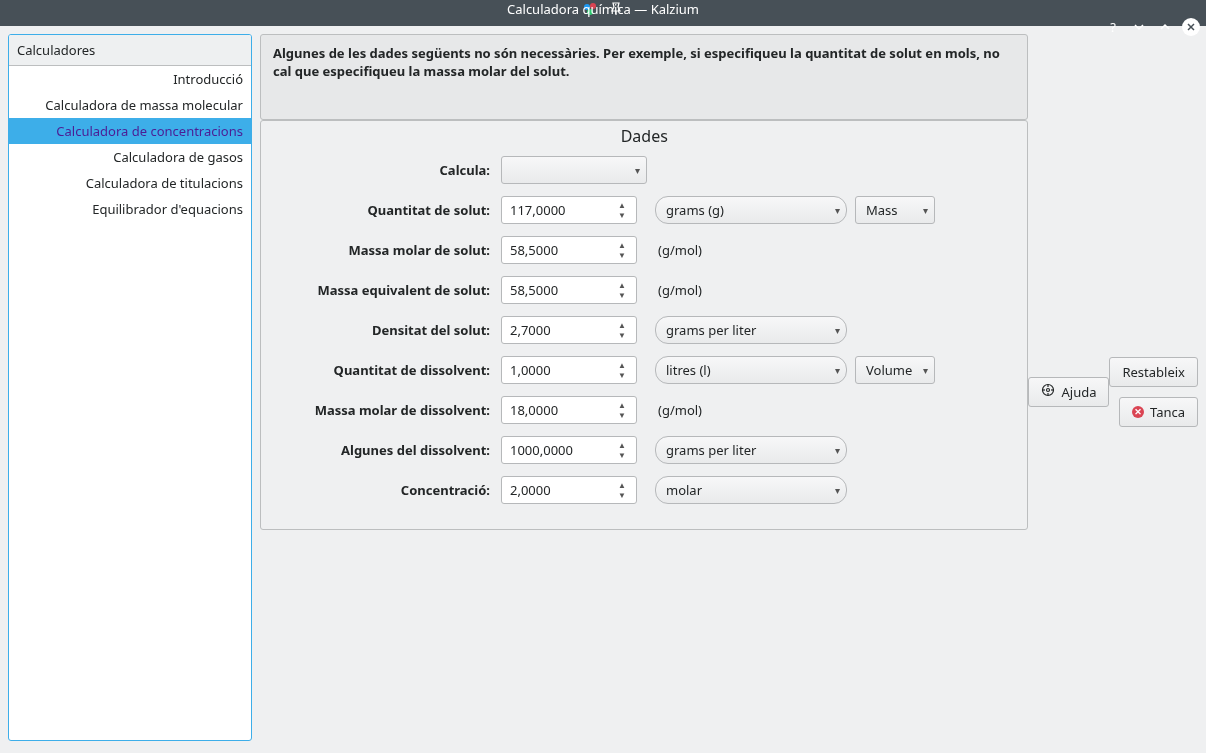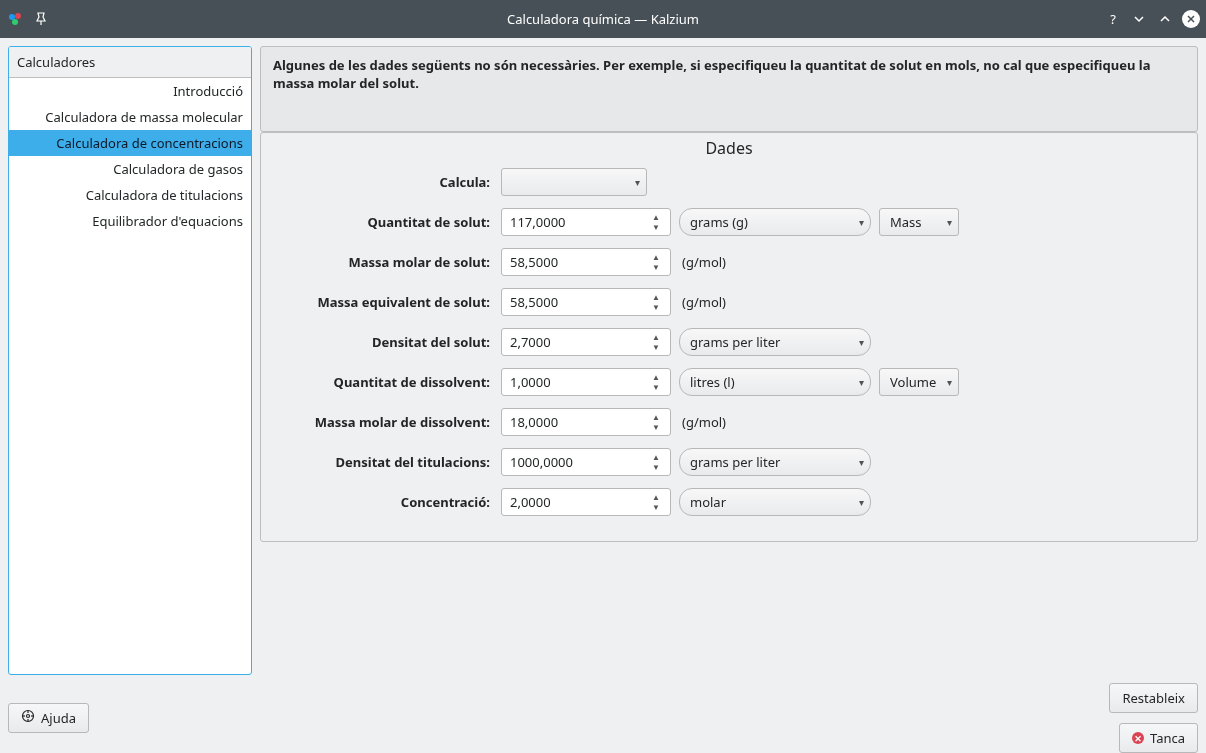--- a/index.html
+++ b/index.html
@@ -21,27 +21,28 @@
     font-size: 13px;
     color: var(--fg);
     background: var(--bg);
     width: 1206px;
     height: 753px;
     overflow: hidden;
   }
 
   
   .titlebar {
-    height: 38px;
+    height: 26px;
     background: var(--titlebar);
     color: var(--titlebar-fg);
     display: flex;
     align-items: center;
     padding: 0 6px;
     position: relative;
+    flex-direction: column;
   }
   .titlebar .left, .titlebar .right {
     display: flex;
     align-items: center;
     gap: 8px;
   }
   .titlebar .title {
     position: absolute;
     left: 50%;
     transform: translateX(-50%);
@@ -64,21 +65,20 @@
     display:flex;align-items:center;justify-content:center;
     font-weight:bold;
     font-size:12px;
   }
 
   
   .window {
     height: calc(753px - 30px);
     padding: 8px;
     display: flex;
-    flex-direction: column;
   }
   .main-row {
     display: flex;
     gap: 8px;
     flex: 1;
     min-height: 0;
   }
 
   
   .sidebar {
@@ -97,21 +97,21 @@
     font-size: 13px;
   }
   .sidebar-item {
     padding: 4px 8px;
     font-size: 13px;
     cursor: default;
     text-align: right;
   }
   .sidebar-item.selected {
     background: var(--selection);
-    color: #0f172a;
+    color: #4c1d95;
   }
 
   
   .content {
     flex: 1;
     display: flex;
     flex-direction: column;
   }
   .infobox {
     border: 1px solid var(--border);
@@ -155,21 +155,21 @@
 
   .spin, .combo {
     height: 28px;
     border: 1px solid var(--button-border);
     border-radius: 3px;
     display: inline-flex;
     align-items: center;
     font-size: 13px;
   }
   .spin {
-    width: 170px;
+    width: 136px;
     background: var(--input-bg);
     padding: 0 20px 0 8px;
     position: relative;
   }
   .spin .arrows {
     position: absolute;
     right: 4px;
     top: 2px;
     bottom: 2px;
     width: 14px;
@@ -416,21 +416,21 @@
                       <span>▲</span>
                       <span>▼</span>
                     </span>
               </div>
             </td>
             <td class="unit-text">(g/mol)</td>
             <td></td>
           </tr>
 
           <tr>
-            <td class="label">Densitat del titulacions:</td>
+            <td class="label">Algunes del dissolvent:</td>
             <td>
               <div class="spin">
                 <span>1000,0000</span>
                 <span class="arrows">
                       <span>▲</span>
                       <span>▼</span>
                     </span>
               </div>
             </td>
             <td>

